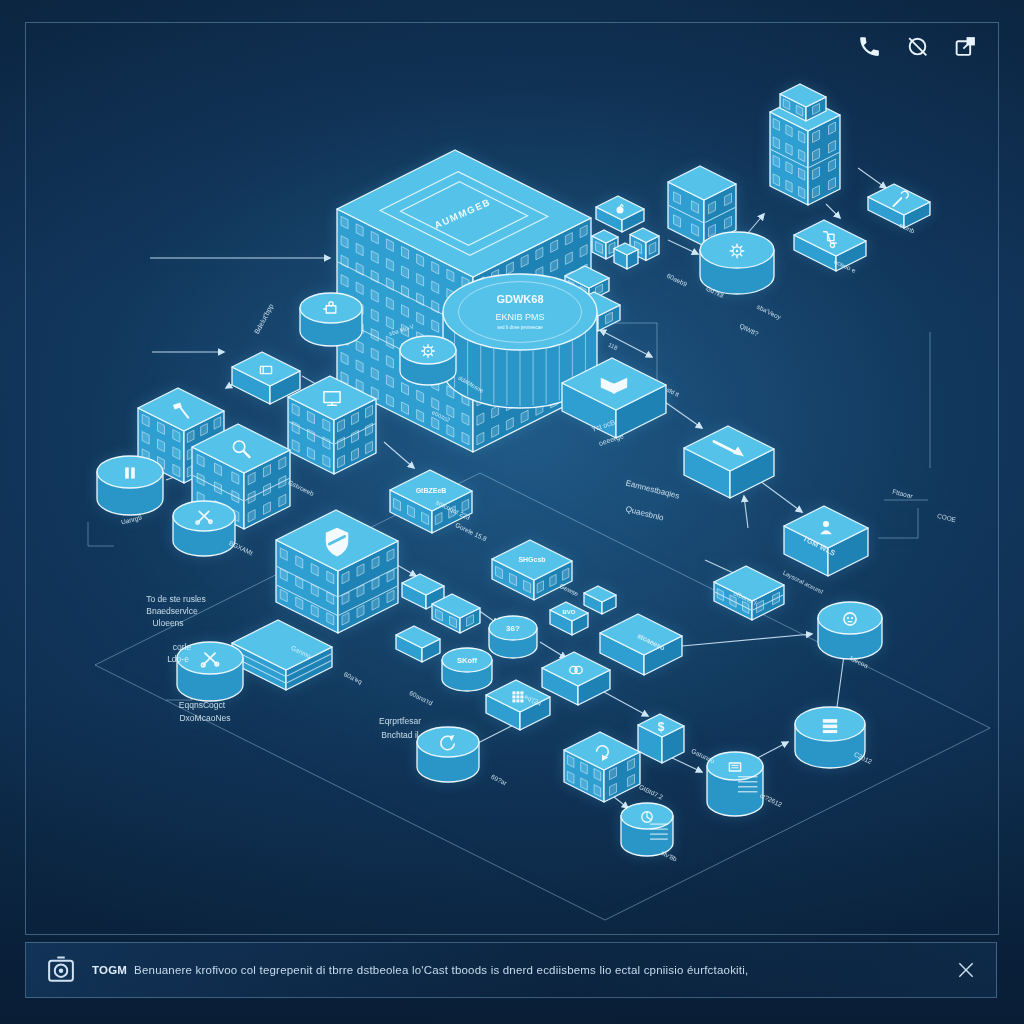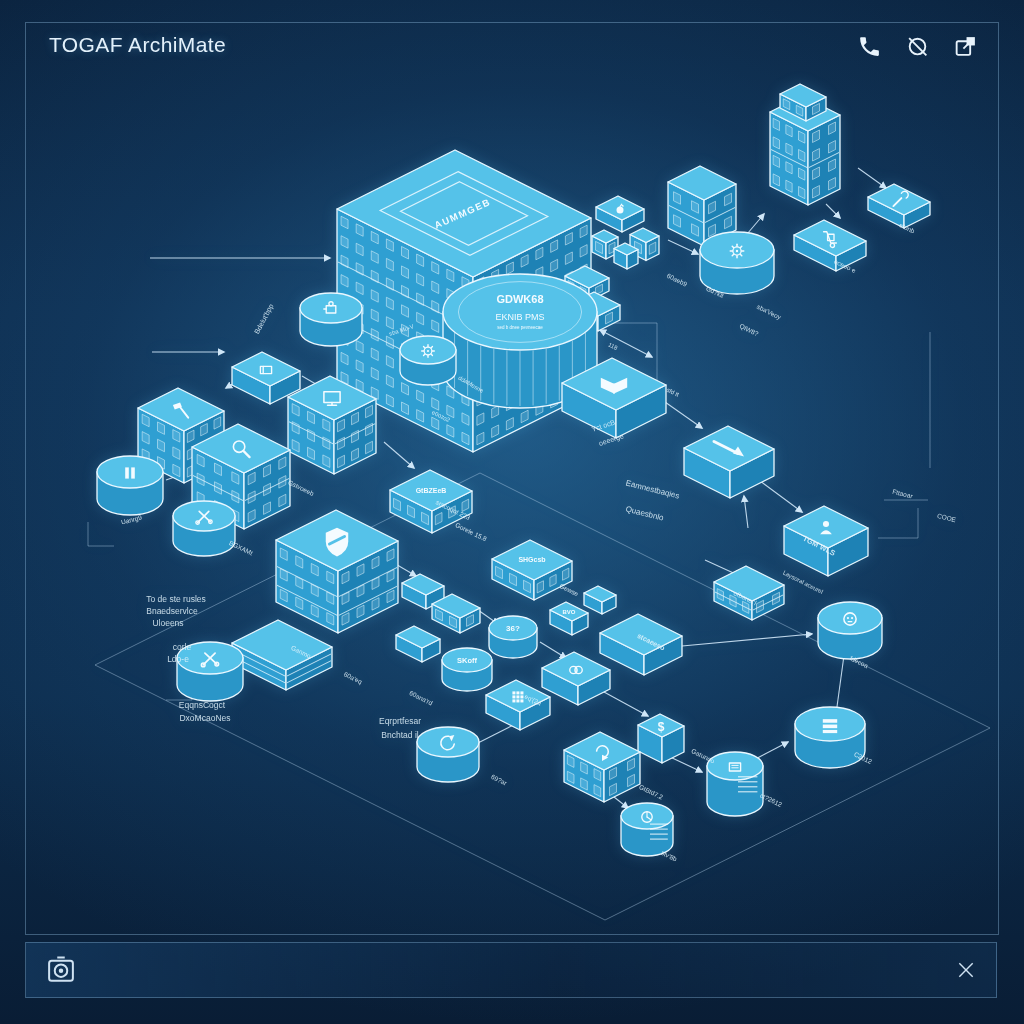--- a/index.html
+++ b/index.html
@@ -959,21 +959,20 @@
         <text x="178" y="662" font-size="8.5" fill="rgba(228,244,253,0.85)" text-anchor="middle">Ldo-e</text>
         <text x="202" y="708" font-size="8.5" fill="rgba(228,244,253,0.85)" text-anchor="middle">EqqnsCogct</text>
         <text x="205" y="721" font-size="8.5" fill="rgba(228,244,253,0.85)" text-anchor="middle">DxoMcaoNes</text>
         <text x="400" y="724" font-size="8.5" fill="rgba(228,244,253,0.85)" text-anchor="middle">Eqrprtfesar</text>
         <text x="400" y="738" font-size="8.5" fill="rgba(228,244,253,0.85)" text-anchor="middle">Bnchtad il</text>
       </g>
     </svg>
 
   <div class="frame"></div>
 
-  <div class="title">TOGAF ArchiMate</div>
 
   <div class="top-icons">
     <span class="ibtn">
       <svg viewBox="0 0 24 24">
           <path fill="currentColor" d="M6.62 10.79c1.44 2.83 3.76 5.14 6.59 6.59l2.2-2.21c.27-.27.67-.36 1.02-.24 1.12.37 2.33.57 3.57.57.55 0 1 .45 1 1V20c0 .55-.45 1-1 1-9.39 0-17-7.61-17-17 0-.55.45-1 1-1h3.5c.55 0 1 .45 1 1 0 1.25.2 2.45.57 3.57.11.35.03.74-.25 1.02l-2.2 2.2z"></path>
         </svg>
     </span>
     <span class="ibtn">
       <svg viewBox="0 0 24 24" fill="none" stroke="currentColor" stroke-width="1.8">
         <circle cx="12" cy="12" r="7.5"></circle>
@@ -991,20 +990,23 @@
 
   <div class="footer">
     <span class="ficon">
       <svg viewBox="0 0 24 24" fill="none" stroke="currentColor" stroke-width="1.6">
         <rect x="2.5" y="4.5" width="19" height="16" rx="2"></rect>
         <circle cx="12" cy="12.5" r="5"></circle>
         <circle cx="12" cy="12.5" r="1.8" fill="currentColor" stroke="none"></circle>
         <line x1="9" y1="2" x2="15" y2="2"></line>
       </svg>
     </span>
+    <span class="caption">
+      <span class="brand">TOGM</span><span>Benuanere krofivoo col tegrepenit di tbrre dstbeolea lo'Cast tboods is dnerd ecdiisbems lio ectal cpniisio éurfctaokiti,</span>
+    </span>
     <span class="closebtn">
       <svg viewBox="0 0 24 24" fill="none" stroke="currentColor" stroke-width="1.7">
         <line x1="4" y1="4" x2="20" y2="20"></line>
           <line x1="20" y1="4" x2="4" y2="20"></line>
       </svg>
     </span>
   </div>
 </div>
 
 </body></html>

